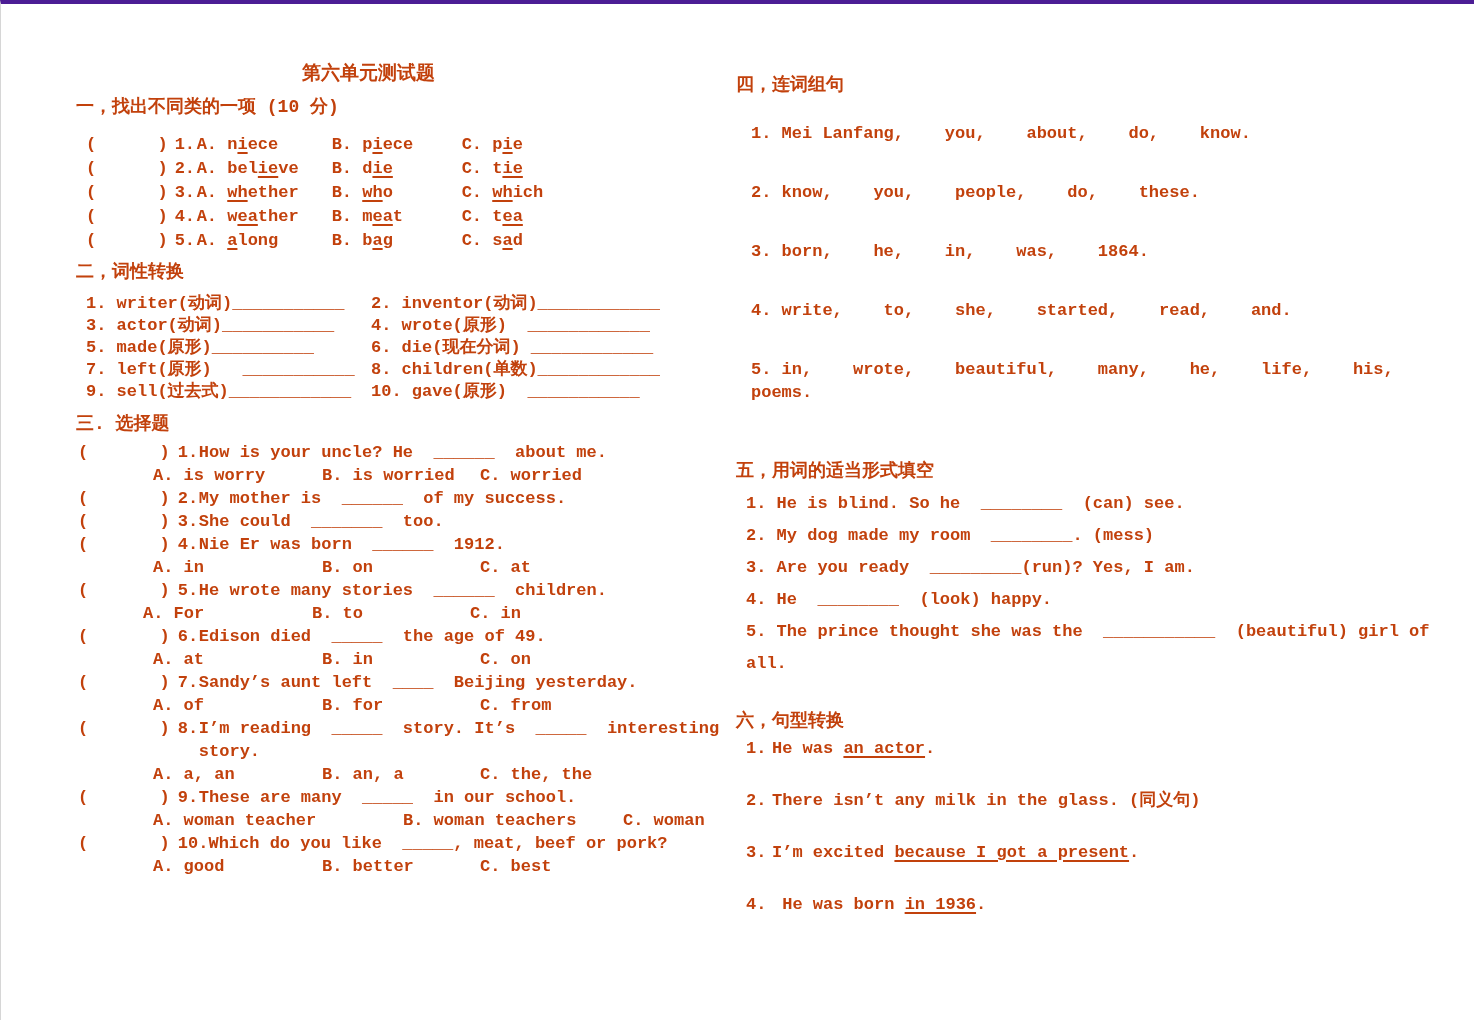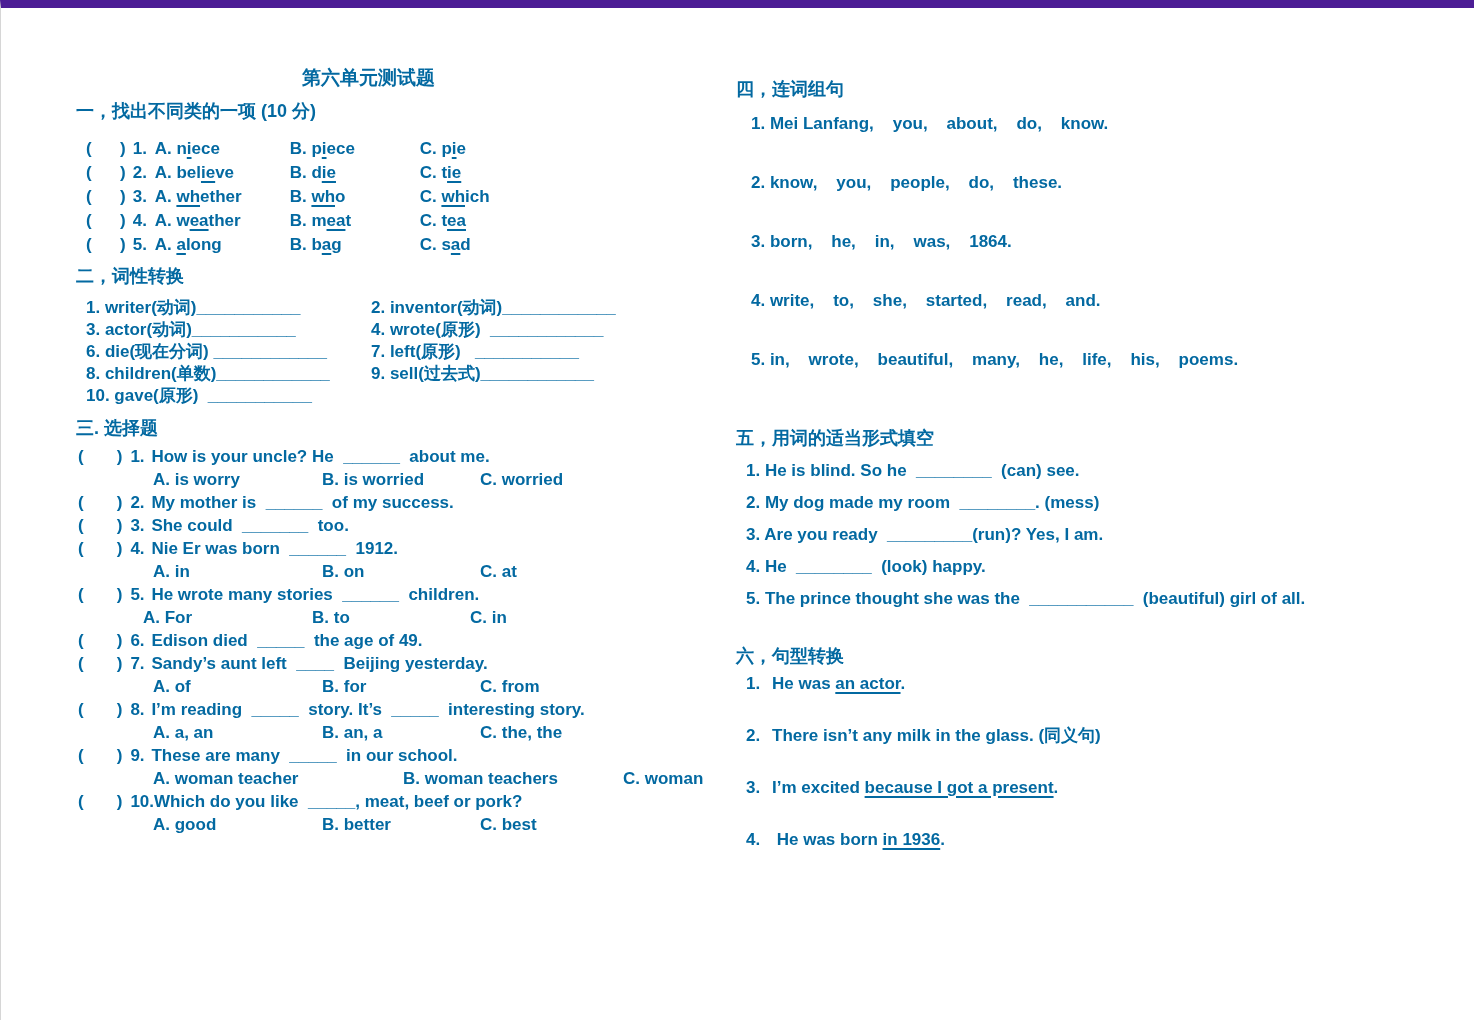--- a/index.html
+++ b/index.html
@@ -1,26 +1,26 @@
 <!DOCTYPE html>
 <html><head>
 <meta charset="utf-8">
 <style>
   html, body { margin: 0; padding: 0; background: #e8e8e8; }
   .page {
     position: relative;
     width: 1474px;
     height: 1020px;
     background: #ffffff;
-    font-family: Liberation Sans, sans-serif;
+    font-family: Liberation Mono, monospace;
     font-weight: 700;
-    color: #0369a1;
+    color: #c2410c;
     overflow: hidden;
     box-sizing: border-box;
-    border-top: 8px solid #4c1d95;
+    border-top: 4px solid #4c1d95;
     border-left: 1px solid #d6d6d6;
   }
   .col-left  { position: absolute; left: 75px;  top: 58px; width: 645px; }
   .col-right { position: absolute; left: 735px; top: 55px; width: 710px; }
 
   .title { font-size: 19px; line-height: 24px; text-align: center; margin: 0 60px 0 0; }
 
   .heading  { font-size: 18px; line-height: 26px; margin-top: 6px; white-space: pre-wrap; }
 
   
@@ -46,21 +46,21 @@
   .s3q .bracket { white-space: pre; margin-left: 2px; flex: none; }
   .s3q .num { flex: none; margin-left: 8px; min-width: 21px; }
   .s3q .qtext { white-space: pre-wrap; }
   .s3opts { display: flex; padding-left: 77px; font-size: 17px; line-height: 23px; }
   .s3opts .oA { flex: none; min-width: 143px; padding-right: 26px; }
   .s3opts .oB { flex: none; min-width: 148px; padding-right: 10px; }
   .s3opts .oC { flex: none; }
 
   
   .rhead4 { margin-top: 13px; }
-  .s4item { font-size: 17px; line-height: 23px; white-space: pre-wrap; padding-left: 15px; margin-top: 10px; margin-bottom: 36px; }
+  .s4item { font-size: 17px; line-height: 23px; white-space: pre-wrap; padding-left: 15px; margin-top: 24px; margin-bottom: 36px; }
   .rhead5 { margin-top: 54px; }
   .s5item { font-size: 17px; line-height: 32px; white-space: pre-wrap; padding-left: 10px; }
   .s5list { margin-top: 4px; }
   .rhead6 { margin-top: 28px; }
   .s6list { margin-top: 3px; }
   .s6item { display: flex; font-size: 17px; line-height: 23px; margin-bottom: 29px; }
   .s6item .num { flex: none; margin-left: 10px; width: 26px; }
   .s6item .stext { white-space: pre-wrap; }
 </style>
 </head>
@@ -108,20 +108,21 @@
       <span class="optB"><span>B. b</span><span class="u">a</span><span>g</span></span>
       <span class="optC"><span>C. s</span><span class="u">a</span><span>d</span></span>
     </div>
 
     <div class="heading">二，词性转换</div>
     <div class="s2grid">
       <span class="s2cell">1. writer(动词)___________</span>
       <span class="s2cell">2. inventor(动词)____________</span>
       <span class="s2cell">3. actor(动词)___________</span>
       <span class="s2cell">4. wrote(原形)  ____________</span>
+      <span class="s2cell">5. made(原形)__________</span>
       <span class="s2cell">6. die(现在分词) ____________</span>
       <span class="s2cell">7. left(原形)   ___________</span>
       <span class="s2cell">8. children(单数)____________</span>
       <span class="s2cell">9. sell(过去式)____________</span>
       <span class="s2cell">10. gave(原形)  ___________</span>
     </div>
 
     <div class="heading" style="margin-top:8px;">三. 选择题</div>
     <div class="s3">
 
@@ -167,20 +168,25 @@
       <div class="s3opts" style="padding-left:67px;">
         <span class="oA">A. For</span>
         <span class="oB">B. to</span>
         <span class="oC">C. in</span>
       </div>
 
       <div class="s3q">
         <span class="bracket">(       )</span>
         <span class="num">6.</span>
         <span class="qtext">Edison died  _____  the age of 49.</span>
+      </div>
+      <div class="s3opts">
+        <span class="oA">A. at</span>
+        <span class="oB">B. in</span>
+        <span class="oC">C. on</span>
       </div>
 
       <div class="s3q">
         <span class="bracket">(       )</span>
         <span class="num">7.</span>
         <span class="qtext">Sandy’s aunt left  ____  Beijing yesterday.</span>
       </div>
       <div class="s3opts">
         <span class="oA">A. of</span>
         <span class="oB">B. for</span>

